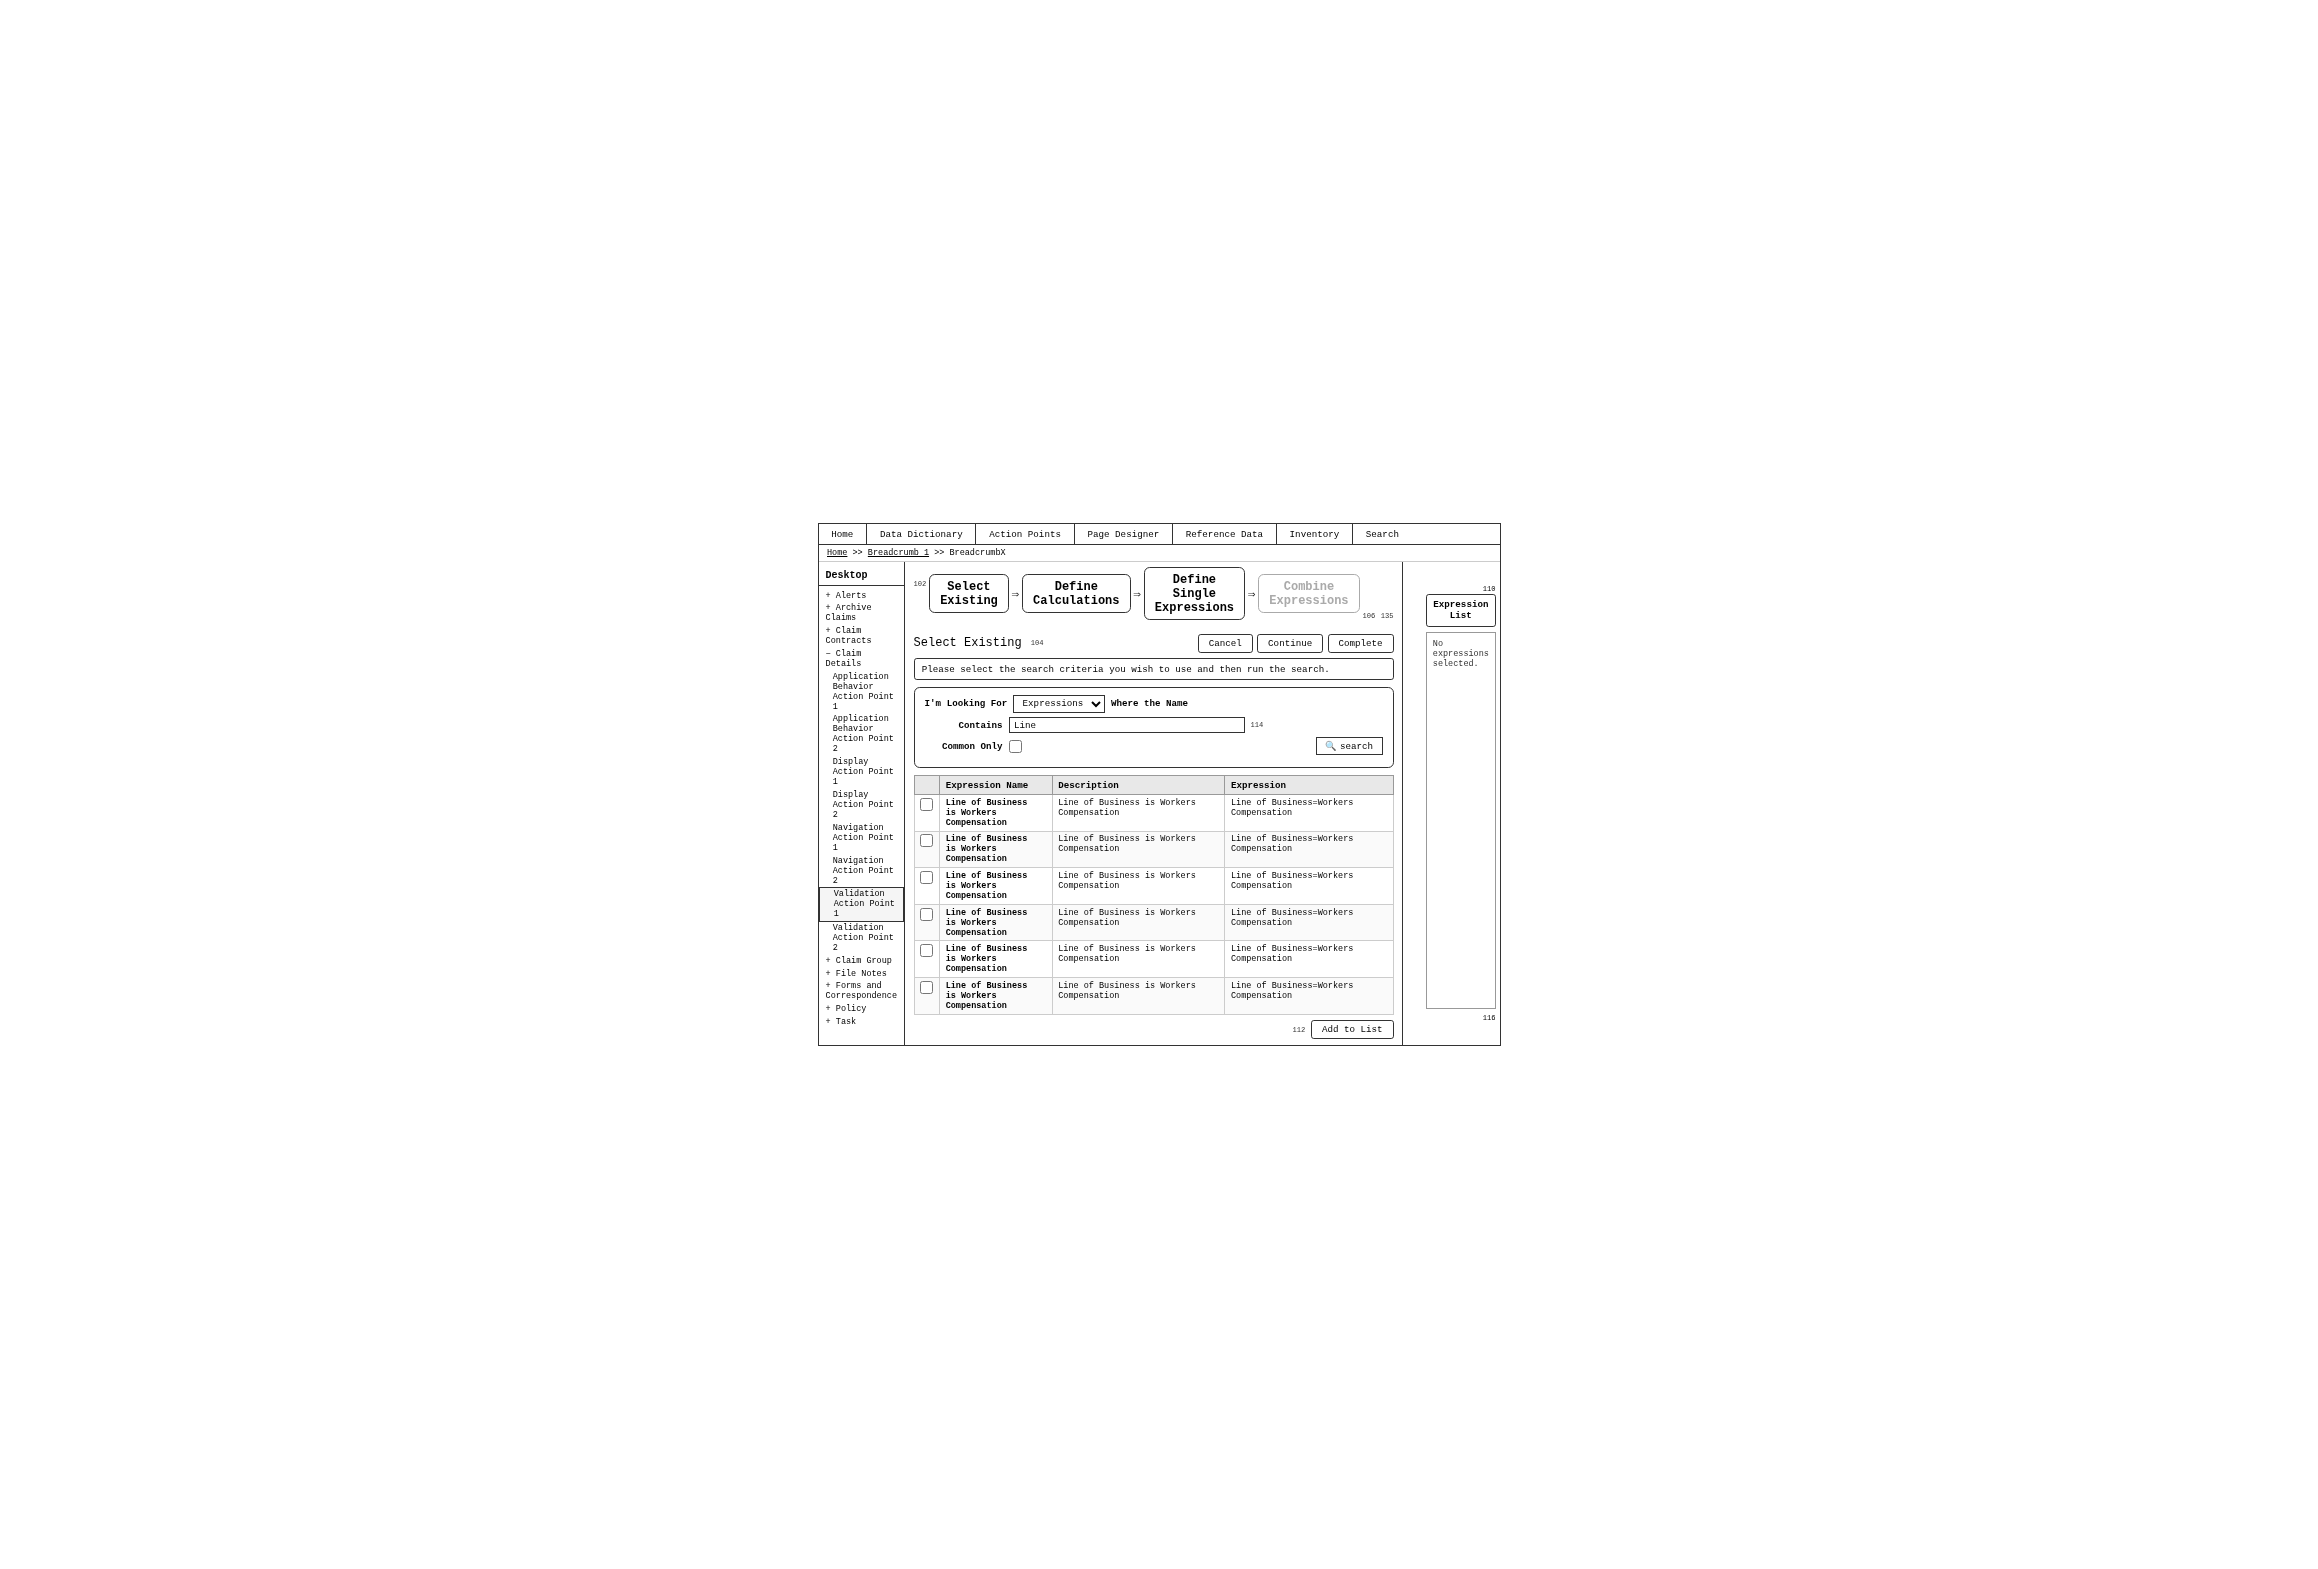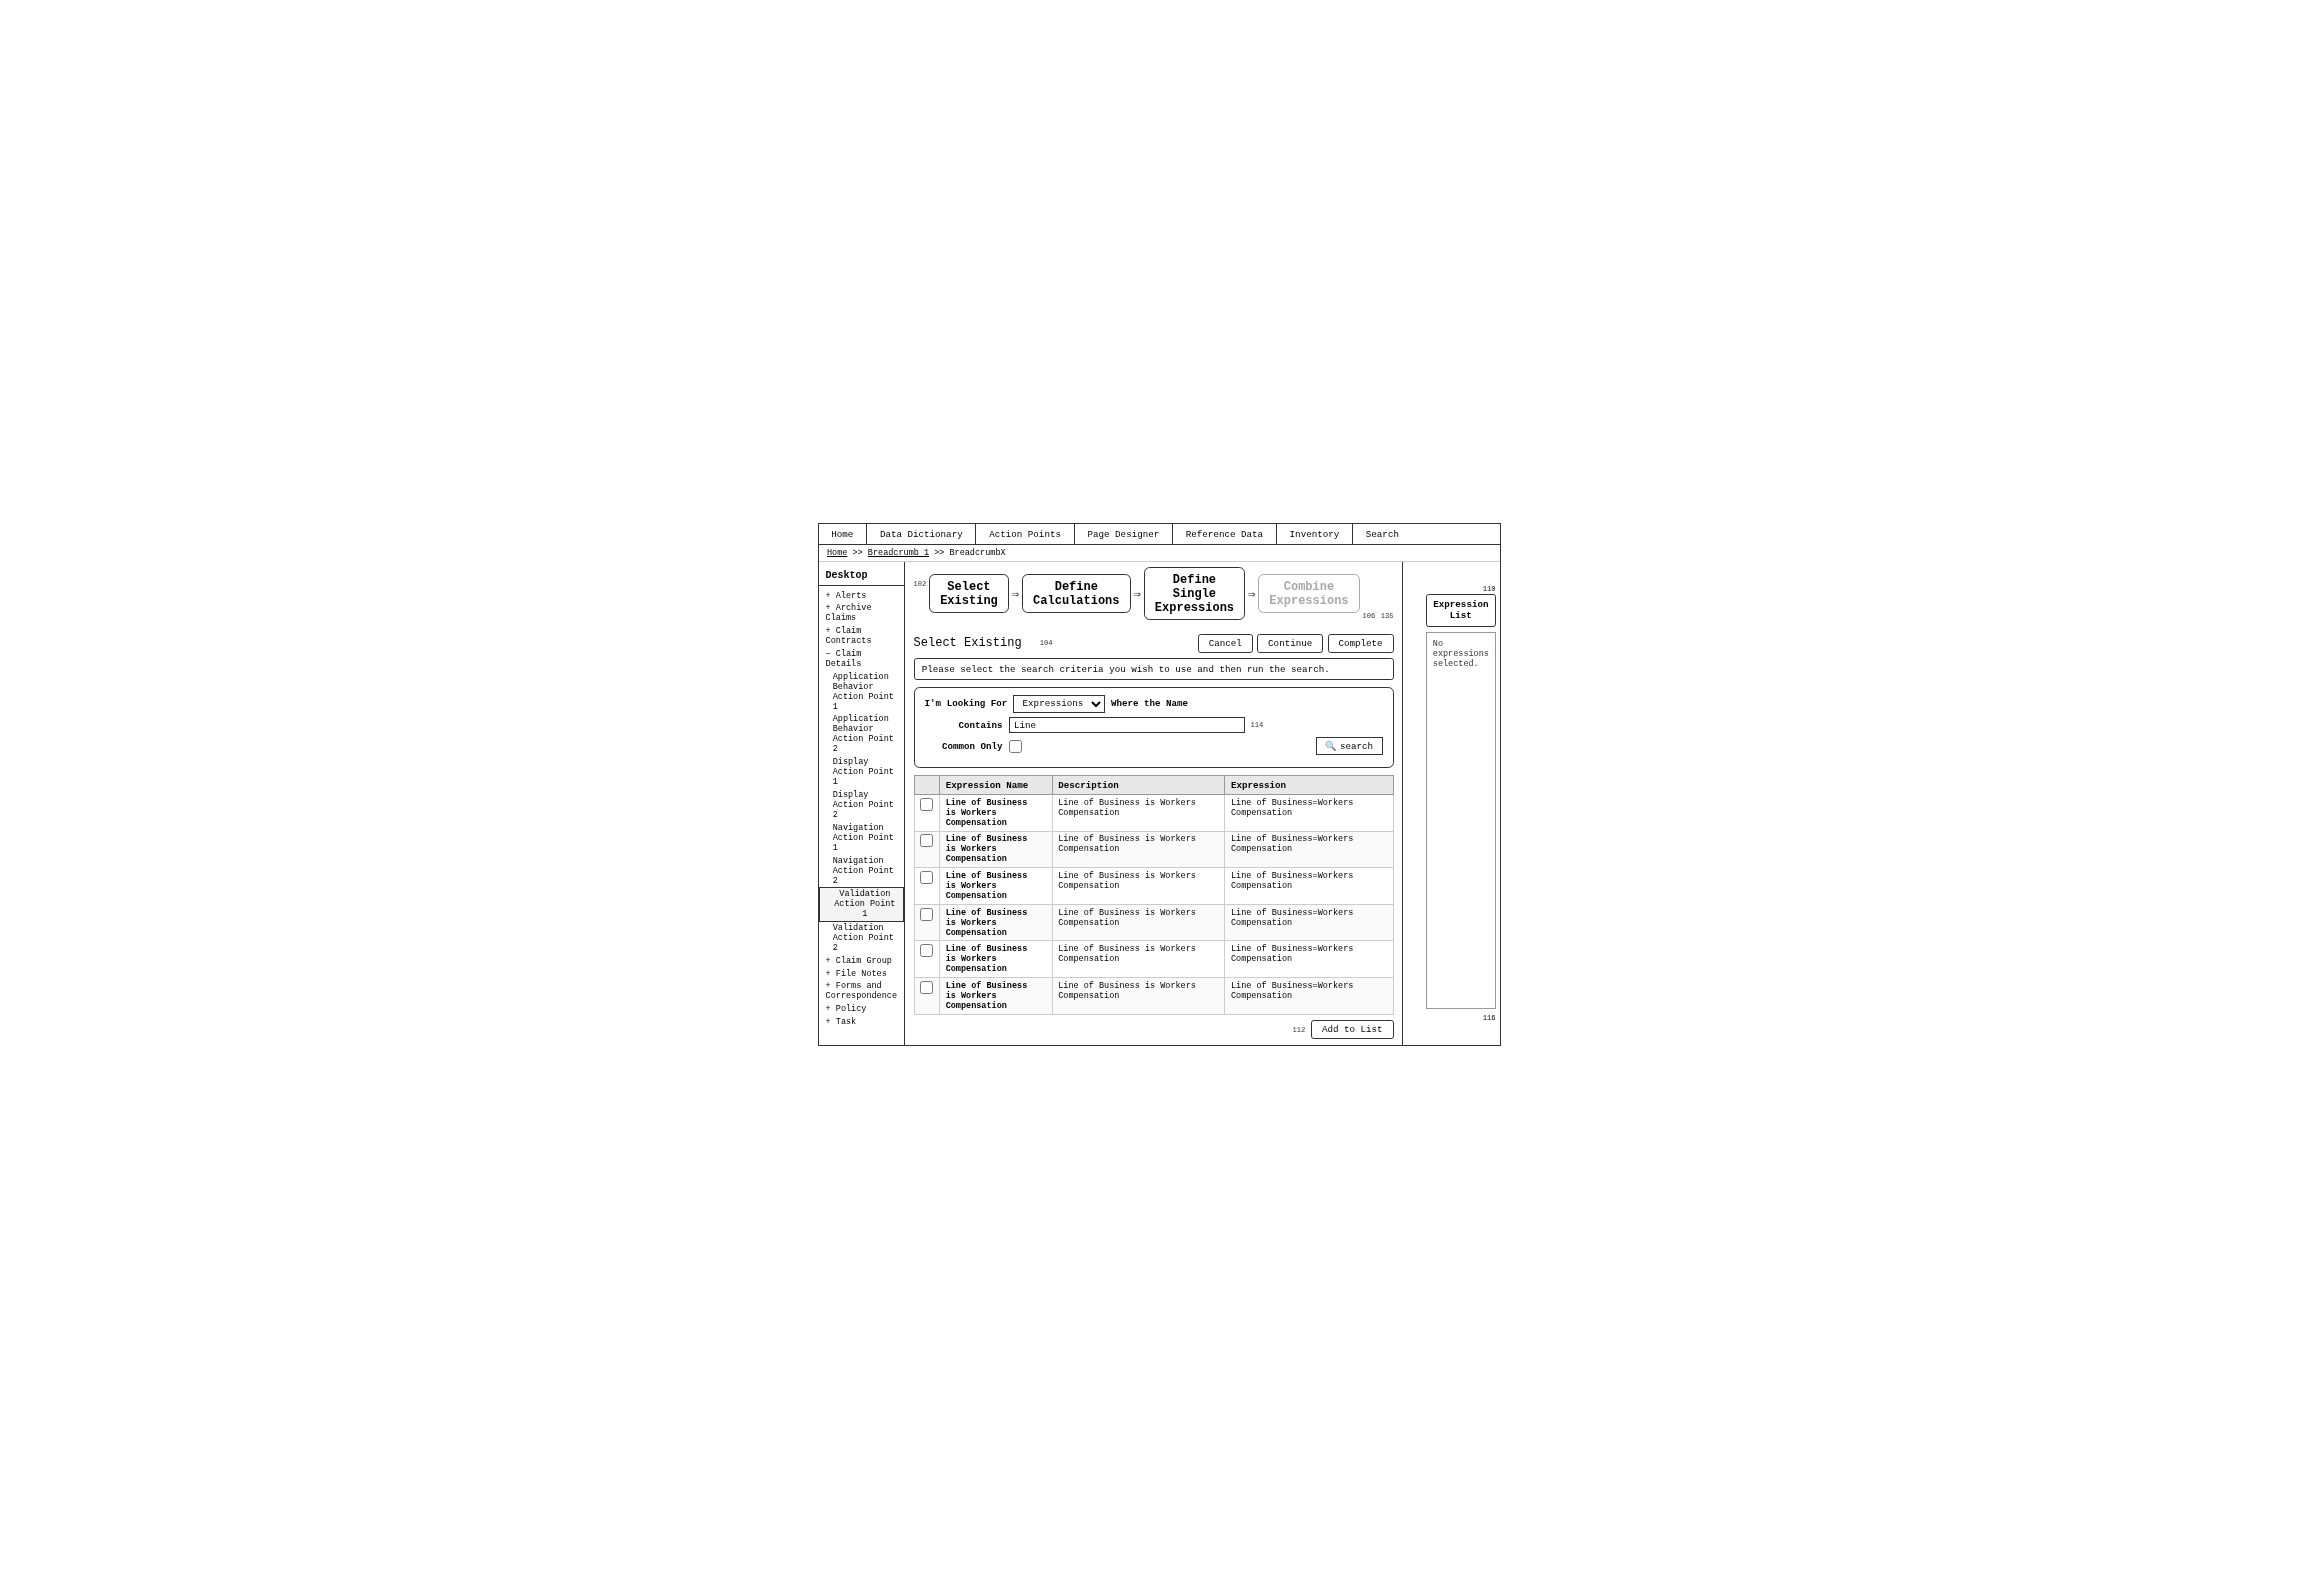--- a/index.html
+++ b/index.html
@@ -55,21 +55,21 @@
       padding: 2.8px 7.1px 4.3px;
       border-bottom: 0.7px solid #333;
       margin-bottom: 2.8px;
     }
     .sidebar-item {
       padding: 1.4px 7.1px;
       font-size: 8.5px;
       cursor: pointer;
     }
     .sidebar-item.indented { padding-left: 14.2px; }
-    .sidebar-item.selected { border: 0.7px solid #333; background: #f5f5f5; text-align: center; }
+    .sidebar-item.selected { border: 0.7px solid #333; background: #f5f5f5; }
     
     .content-area {
       flex: 1;
       padding: 5.7px 8.5px;
     }
     
     .wizard-steps {
       display: flex;
       align-items: center;
       margin-bottom: 7.1px;
@@ -95,21 +95,21 @@
     .wizard-arrow {
       font-size: 12.8px;
       margin: 0 2.8px;
       color: #333;
     }
     
     .section-header {
       display: flex;
       align-items: center;
       margin-bottom: 5.7px;
-      gap: 18px;
+      gap: 9px;
     }
     .section-title {
       font-size: 12px;
       font-family: 'Courier New', Courier, monospace;
       font-weight: normal;
     }
     .btn {
       border: 1.1px solid #333;
       background: #fff;
       padding: 2.8px 10px;

